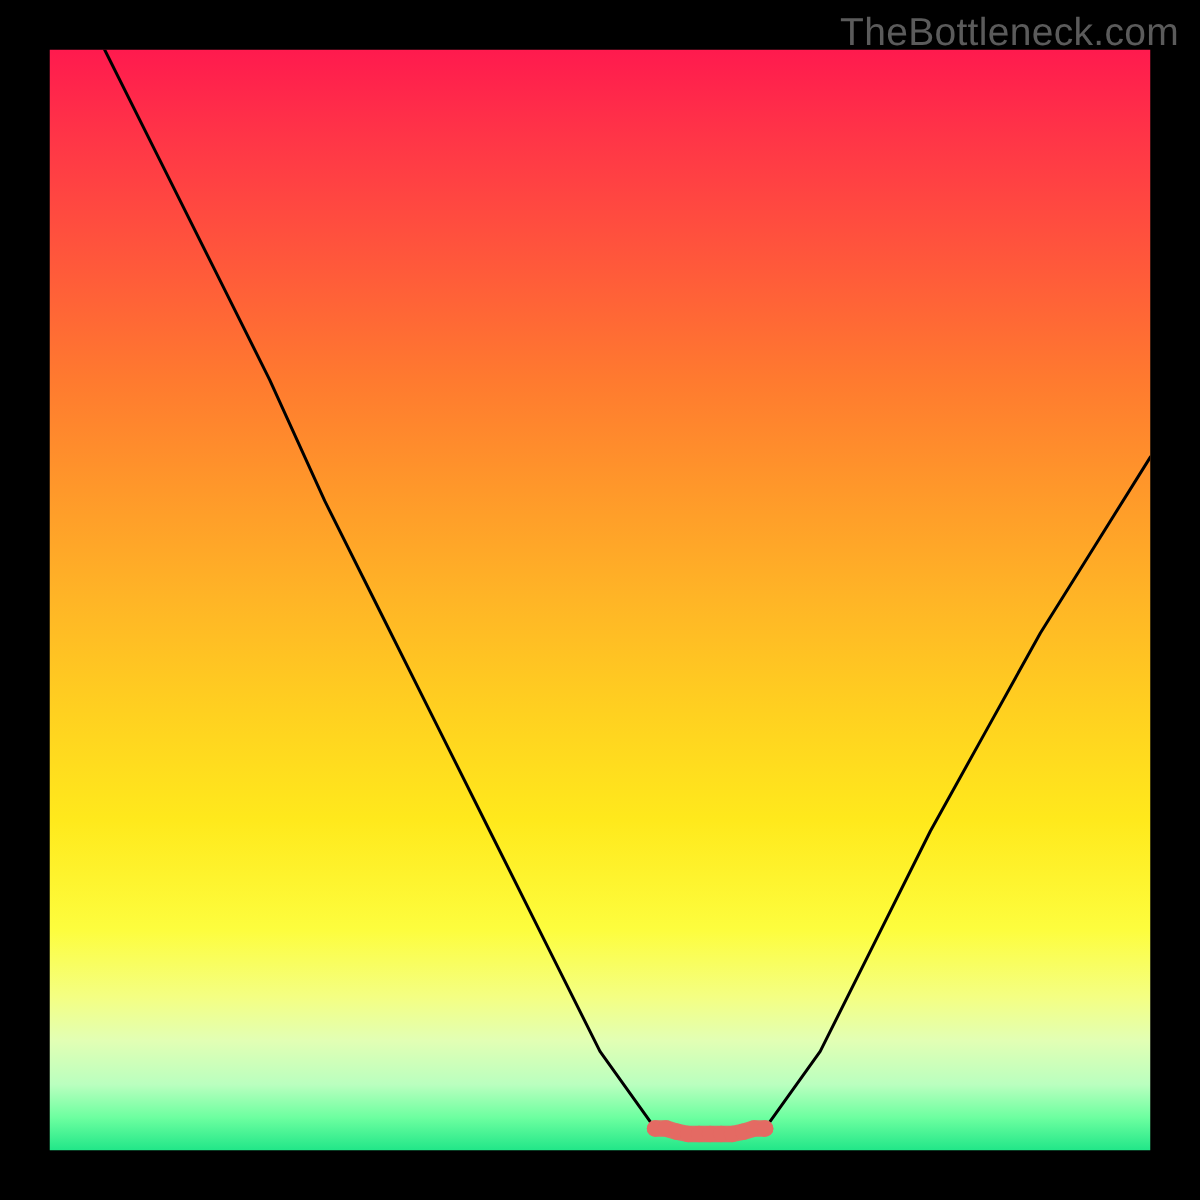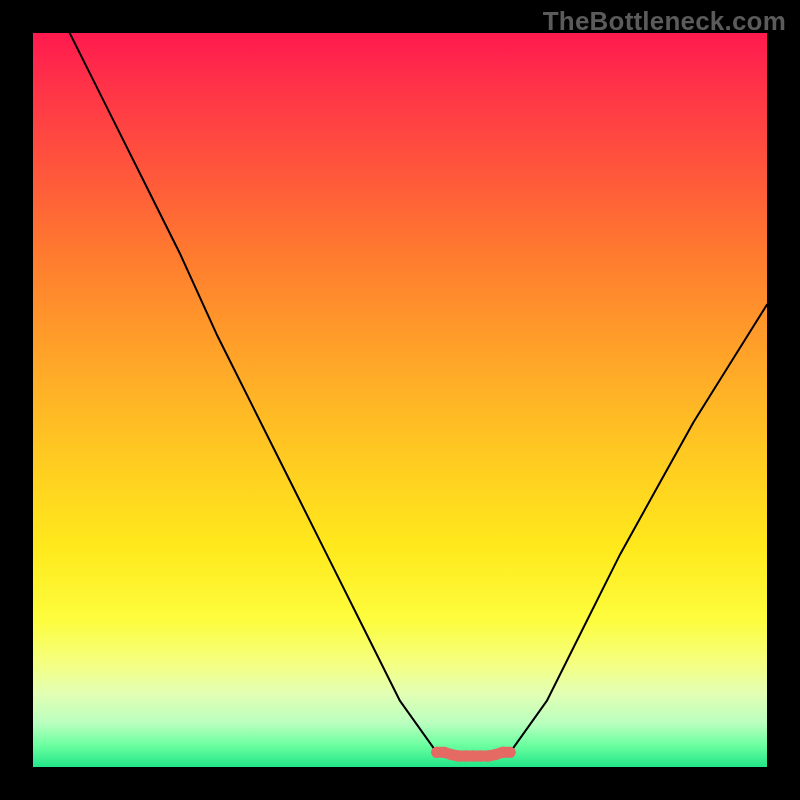--- a/index.html
+++ b/index.html
@@ -47,21 +47,21 @@
       #6dffa0 97%,
       #21e688 100%
     );
   }
   .watermark {
     position: absolute;
     top: 6px;
     right: 14px;
     color: #5b5b5b;
     font-size: 26px;
-    font-weight: 700;
+    font-weight: 400;
     letter-spacing: 0.2px;
     z-index: 4;
   }
   svg.curves {
     position: absolute;
     inset: 0;
     z-index: 3;
   }
 </style>
 </head>

